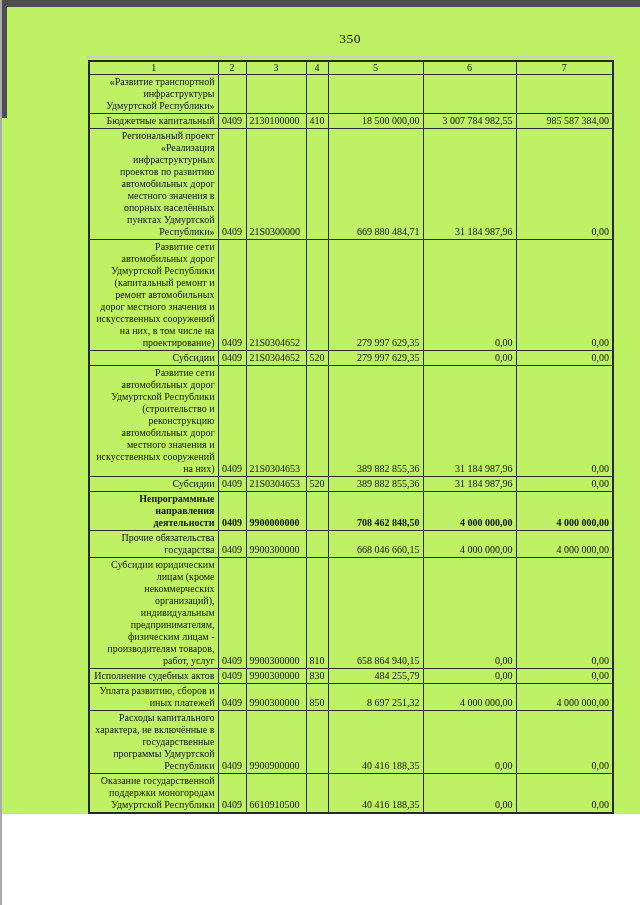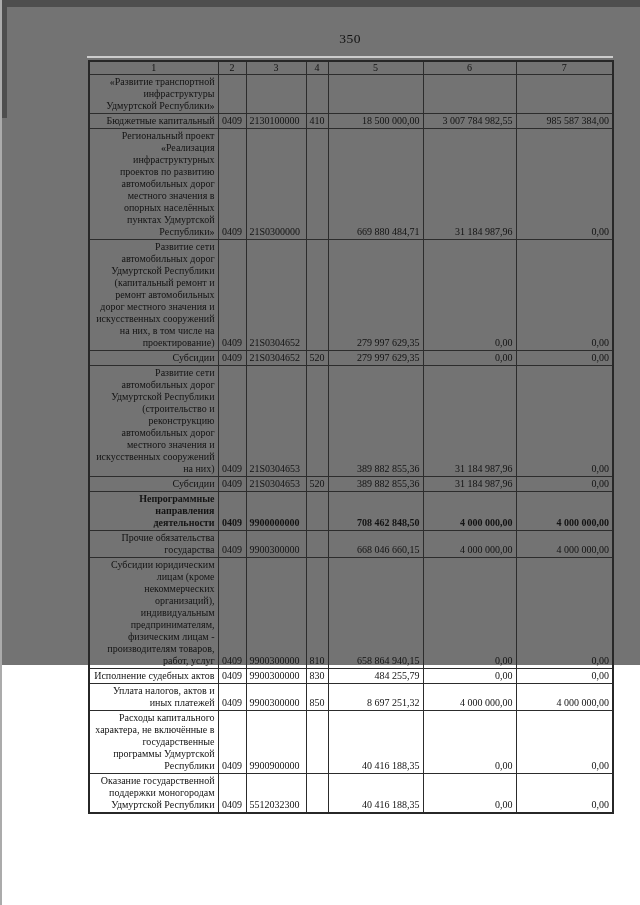--- a/index.html
+++ b/index.html
@@ -7,22 +7,22 @@
     padding: 0;
     background: #ffffff;
     width: 640px;
     height: 905px;
     overflow: hidden;
     font-family: "Liberation Serif", serif;
   }
   .page {
     position: relative;
     width: 640px;
-    height: 665px;
-    background: #737373;
+    height: 814px;
+    background: #bef264;
   }
   .scan-bar-top {
     position: absolute;
     top: 0; left: 0;
     width: 640px; height: 7px;
     background: #4e4e4e;
   }
   .scan-bar-left {
     position: absolute;
     top: 0; left: 0;
@@ -209,41 +209,41 @@
         <tr>
           <td class="c1">Исполнение судебных актов</td>
           <td class="c2">0409</td>
           <td class="c3">9900300000</td>
           <td class="c4">830</td>
           <td class="c5">484 255,79</td>
           <td class="c6">0,00</td>
           <td class="c7">0,00</td>
         </tr>
         <tr>
-          <td class="c1">Уплата налогов, актов и иных платежей</td>
+          <td class="c1">Уплата развитию, сборов и иных платежей</td>
           <td class="c2">0409</td>
           <td class="c3">9900300000</td>
           <td class="c4">850</td>
           <td class="c5">8 697 251,32</td>
           <td class="c6">4 000 000,00</td>
           <td class="c7">4 000 000,00</td>
         </tr>
         <tr>
           <td class="c1">Расходы капитального характера, не включённые в государственные программы Удмуртской Республики</td>
           <td class="c2">0409</td>
           <td class="c3">9900900000</td>
           <td class="c4"></td>
           <td class="c5">40 416 188,35</td>
           <td class="c6">0,00</td>
           <td class="c7">0,00</td>
         </tr>
         <tr>
           <td class="c1">Оказание государственной поддержки моногородам Удмуртской Республики</td>
           <td class="c2">0409</td>
-          <td class="c3">5512032300</td>
+          <td class="c3">6610910500</td>
           <td class="c4"></td>
           <td class="c5">40 416 188,35</td>
           <td class="c6">0,00</td>
           <td class="c7">0,00</td>
         </tr>
       </tbody>
   </table>
 </div>
 
 </body></html>

